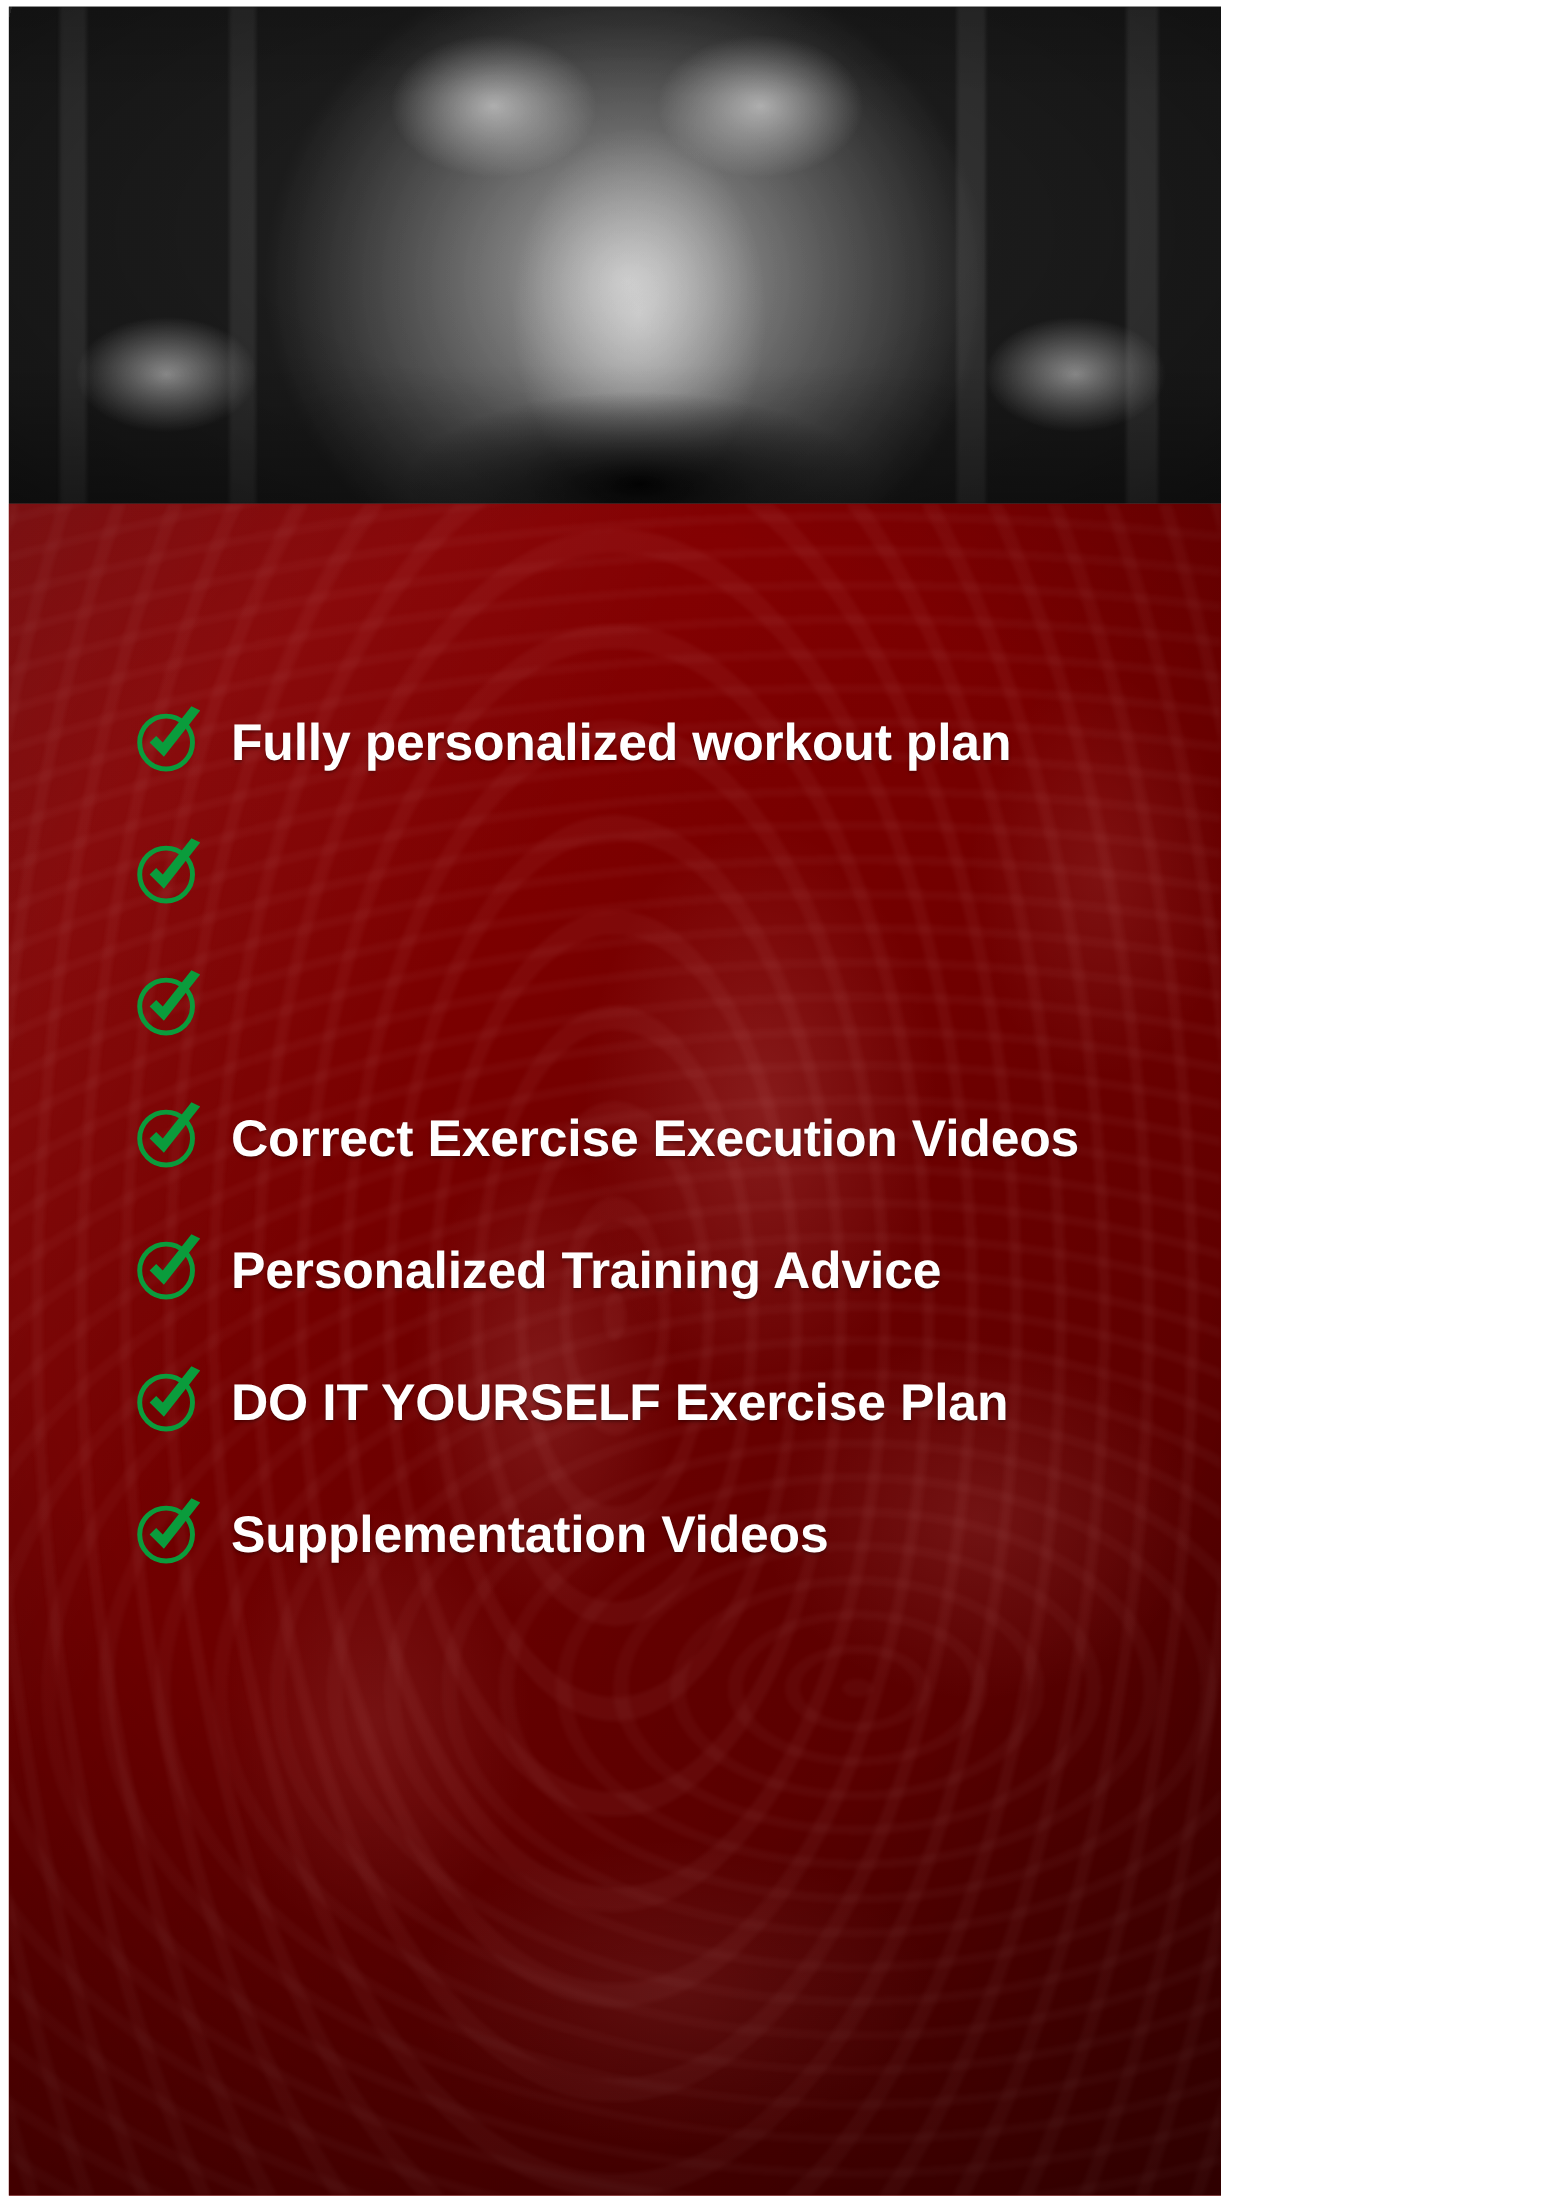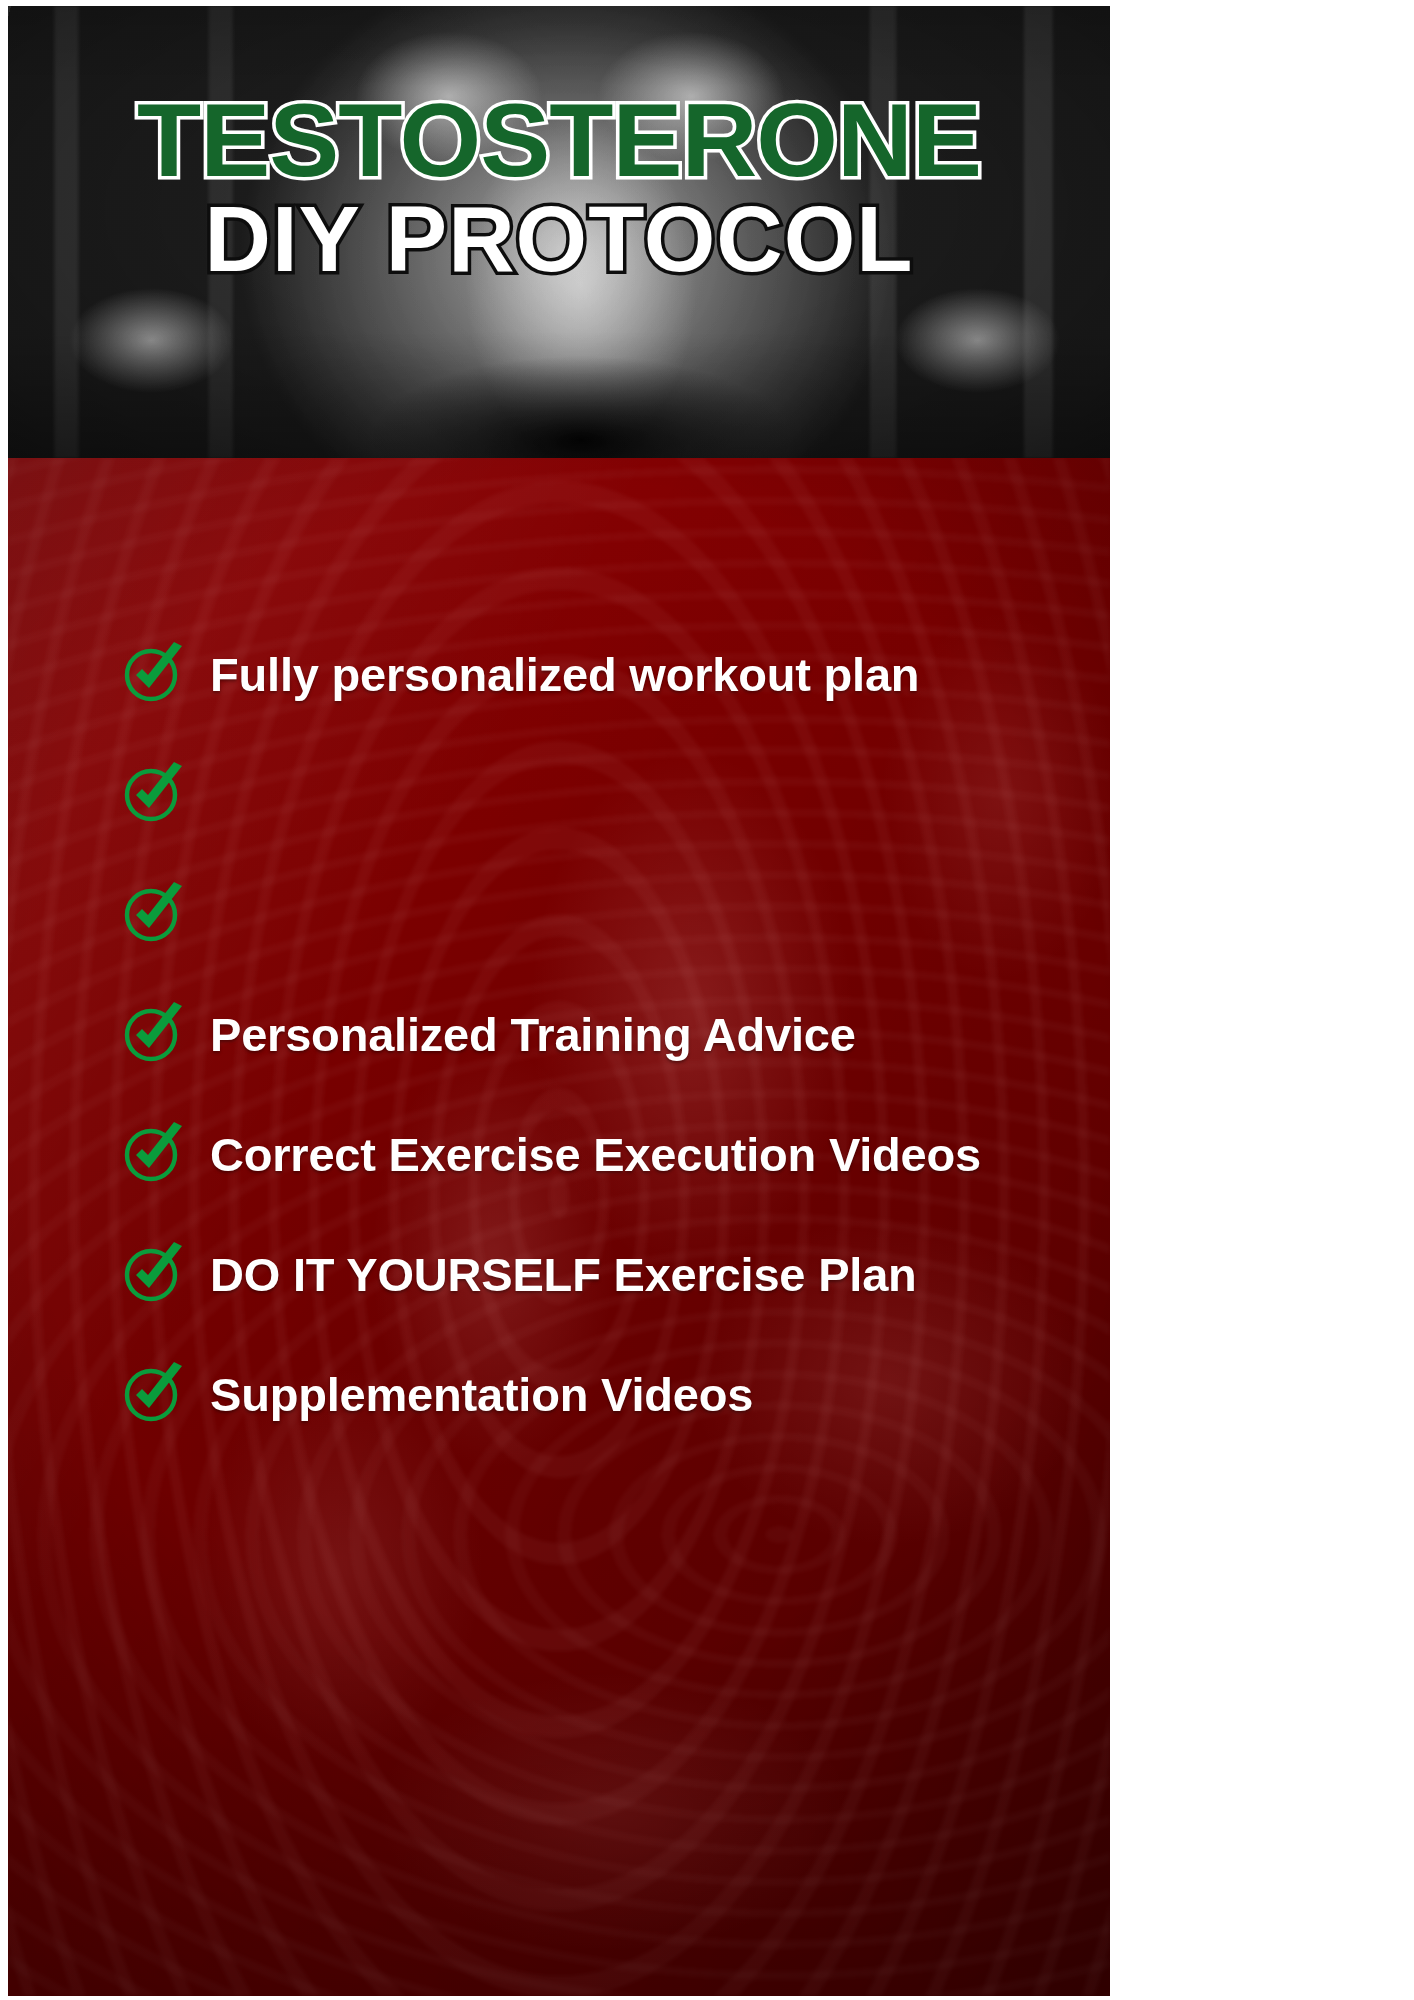--- a/index.html
+++ b/index.html
@@ -196,24 +196,20 @@
 </head>
 <body>
 
 <div class="poster">
 
   <div class="hero">
     <div class="hero-photo"></div>
     <div class="hero-rack"></div>
     <div class="hero-vignette"></div>
 
-    <div class="hero-titles">
-      <span class="title-main" style="color: rgb(21, 102, 43); -webkit-text-stroke-color: rgb(255, 255, 255);">TESTOSTERONE</span>
-      <span class="title-sub" style="color: rgb(255, 255, 255); -webkit-text-stroke-color: rgb(13, 13, 13);">DIY PROTOCOL</span>
-    </div>
   </div>
 
   <div class="panel">
     <div class="panel-smoke"></div>
     <div class="panel-smoke2"></div>
     <div class="panel-dark"></div>
 
     <ul class="feature-list" id="feature-list">
   <li class="feature-item">
     <svg class="check-icon" viewBox="0 0 64 64">
@@ -235,29 +231,29 @@
       <circle cx="29" cy="35" r="24" fill="none" stroke="#0a9c3c" stroke-width="4.5"></circle>
       <path d="M14 35 L27 48 L60 6 L52 2 L26 35 L20 29 Z" fill="#0a9c3c"></path>
     </svg>
   </li>
 
   <li class="feature-item">
     <svg class="check-icon" viewBox="0 0 64 64">
       <circle cx="29" cy="35" r="24" fill="none" stroke="#0a9c3c" stroke-width="4.5"></circle>
       <path d="M14 35 L27 48 L60 6 L52 2 L26 35 L20 29 Z" fill="#0a9c3c"></path>
     </svg>
+    <span class="feature-label">Correct Exercise Execution Videos</span>
+  </li>
+
+  <li class="feature-item">
+    <svg class="check-icon" viewBox="0 0 64 64">
+      <circle cx="29" cy="35" r="24" fill="none" stroke="#0a9c3c" stroke-width="4.5"></circle>
+      <path d="M14 35 L27 48 L60 6 L52 2 L26 35 L20 29 Z" fill="#0a9c3c"></path>
+    </svg>
     <span class="feature-label">Personalized Training Advice</span>
-  </li>
-
-  <li class="feature-item">
-    <svg class="check-icon" viewBox="0 0 64 64">
-      <circle cx="29" cy="35" r="24" fill="none" stroke="#0a9c3c" stroke-width="4.5"></circle>
-      <path d="M14 35 L27 48 L60 6 L52 2 L26 35 L20 29 Z" fill="#0a9c3c"></path>
-    </svg>
-    <span class="feature-label">Correct Exercise Execution Videos</span>
   </li>
 
   <li class="feature-item">
     <svg class="check-icon" viewBox="0 0 64 64">
       <circle cx="29" cy="35" r="24" fill="none" stroke="#0a9c3c" stroke-width="4.5"></circle>
       <path d="M14 35 L27 48 L60 6 L52 2 L26 35 L20 29 Z" fill="#0a9c3c"></path>
     </svg>
     <span class="feature-label">DO IT YOURSELF Exercise Plan</span>
   </li>
 

